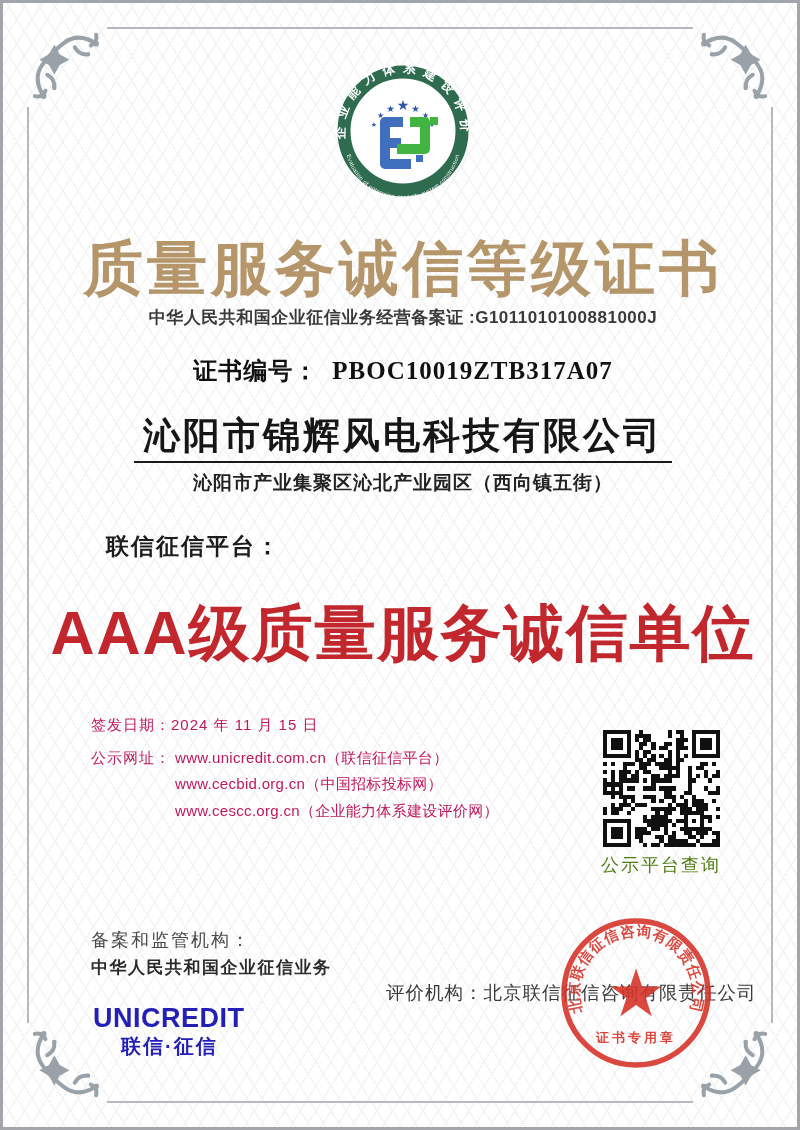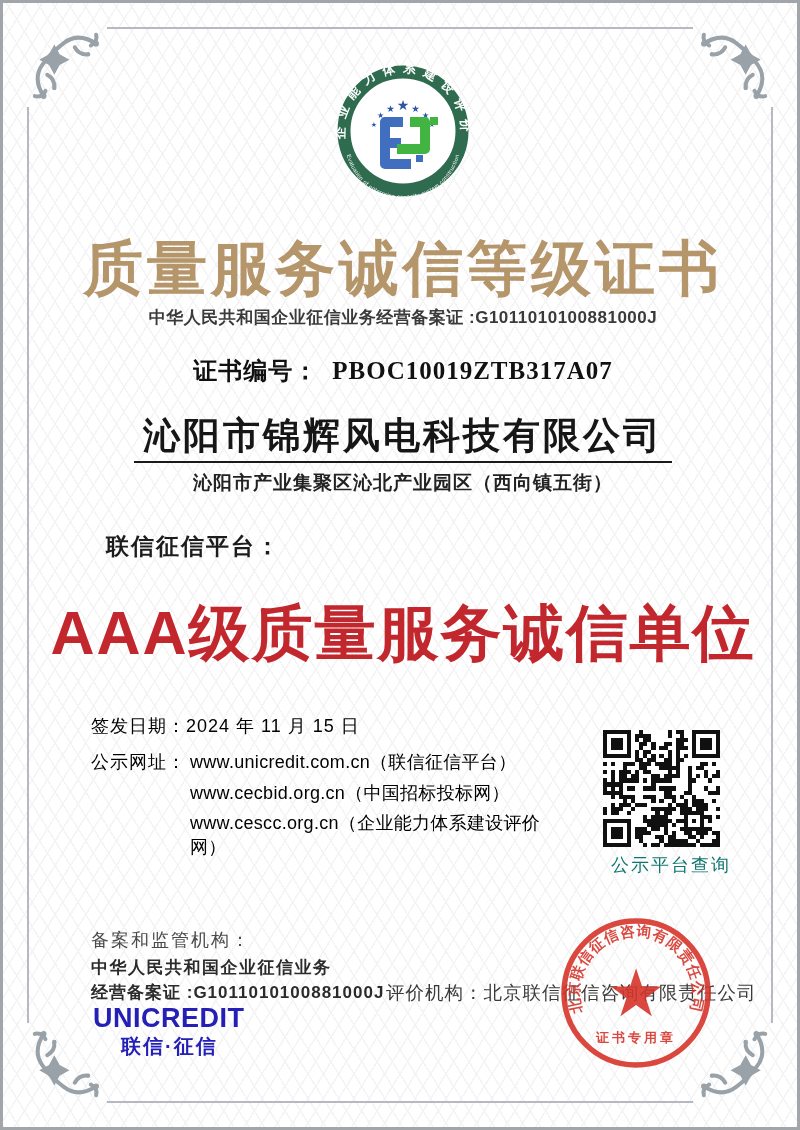--- a/index.html
+++ b/index.html
@@ -53,28 +53,28 @@
     left:0;top:467px;width:800px;text-align:center;
     font-size:19px;font-weight:bold;color:#222;letter-spacing:1px;
   }
   .rating-label{
     left:103px;top:528px;font-size:23px;font-weight:bold;color:#1c1c1c;letter-spacing:2px;
   }
   .rating{
     left:0;top:590px;width:800px;text-align:center;
     font-size:61px;font-weight:bold;color:#c2272d;letter-spacing:2px;
   }
-  .info-block{left:88px;top:712px;width:470px;font-size:18px;color:#000000;}
+  .info-block{left:88px;top:712px;width:470px;font-size:15px;color:#be185d;}
   .info-row{display:flex;margin-bottom:13px;line-height:1.3;}
   .info-row .lbl{flex:0 0 auto;letter-spacing:1px;}
   .info-row .val{letter-spacing:1px;}
   .url-list{margin-left:4px;}
   .url-list div{margin-bottom:7px;letter-spacing:.3px;}
   .qr-box{left:600px;top:727px;width:117px;height:117px;background:#fff;}
-  .qr-caption{left:588px;top:850px;width:140px;text-align:right;font-size:18px;color:#0f766e;letter-spacing:2px;}
+  .qr-caption{left:588px;top:850px;width:140px;text-align:center;font-size:18px;color:#4d7c0f;letter-spacing:2px;}
 
   .reg-heading{left:88px;top:925px;font-size:18px;color:#4a4a4a;letter-spacing:2px;}
   .reg-line1{left:88px;top:953px;font-size:17px;font-weight:600;color:#2b2b2b;letter-spacing:1.5px;}
   .reg-line2{left:88px;top:978px;font-size:17px;font-weight:600;color:#2b2b2b;letter-spacing:1px;}
   .logo-en{left:90px;top:1000px;font-size:27px;font-weight:900;color:#2420b6;letter-spacing:.5px;transform:scaleY(1.05);}
   .logo-cn{left:118px;top:1030px;font-size:20px;font-weight:bold;color:#2420b6;letter-spacing:2px;}
 
   .evaluator{left:383px;top:977px;font-size:18.5px;color:#3a3a3a;letter-spacing:1px;z-index:2;}
   .seal{left:553px;top:910px;width:160px;height:160px;z-index:3;opacity:.9;}
 </style>
@@ -541,21 +541,20 @@
       <rect x="1" y="23" width="5" height="5" fill="#ffffff"></rect>
       <rect x="2" y="24" width="3" height="3" fill="#101010"></rect>
       <rect x="20" y="20" width="5" height="5" fill="#101010"></rect>
       <rect x="21" y="21" width="3" height="3" fill="#ffffff"></rect>
       <rect x="22" y="22" width="1" height="1" fill="#101010"></rect>
     </svg>
   <div class="abs qr-caption">公示平台查询</div>
 
   <div class="abs reg-heading">备案和监管机构：</div>
   <div class="abs reg-line1">中华人民共和国企业征信业务</div>
-  <div class="abs reg-line2">经营备案证 :G1011010100881000J</div>
   <div class="abs logo-en">UNICREDIT</div>
   <div class="abs logo-cn">联信·征信</div>
 
   <div class="abs evaluator">
     <span>评价机构：</span><span>北京联信征信咨询有限责任公司</span>
   </div>
 
   <svg class="abs seal" viewBox="0 0 160 160">
     <circle cx="80" cy="80" r="72" fill="none" stroke="#d6352b" stroke-width="5.5"></circle>
     <defs>

